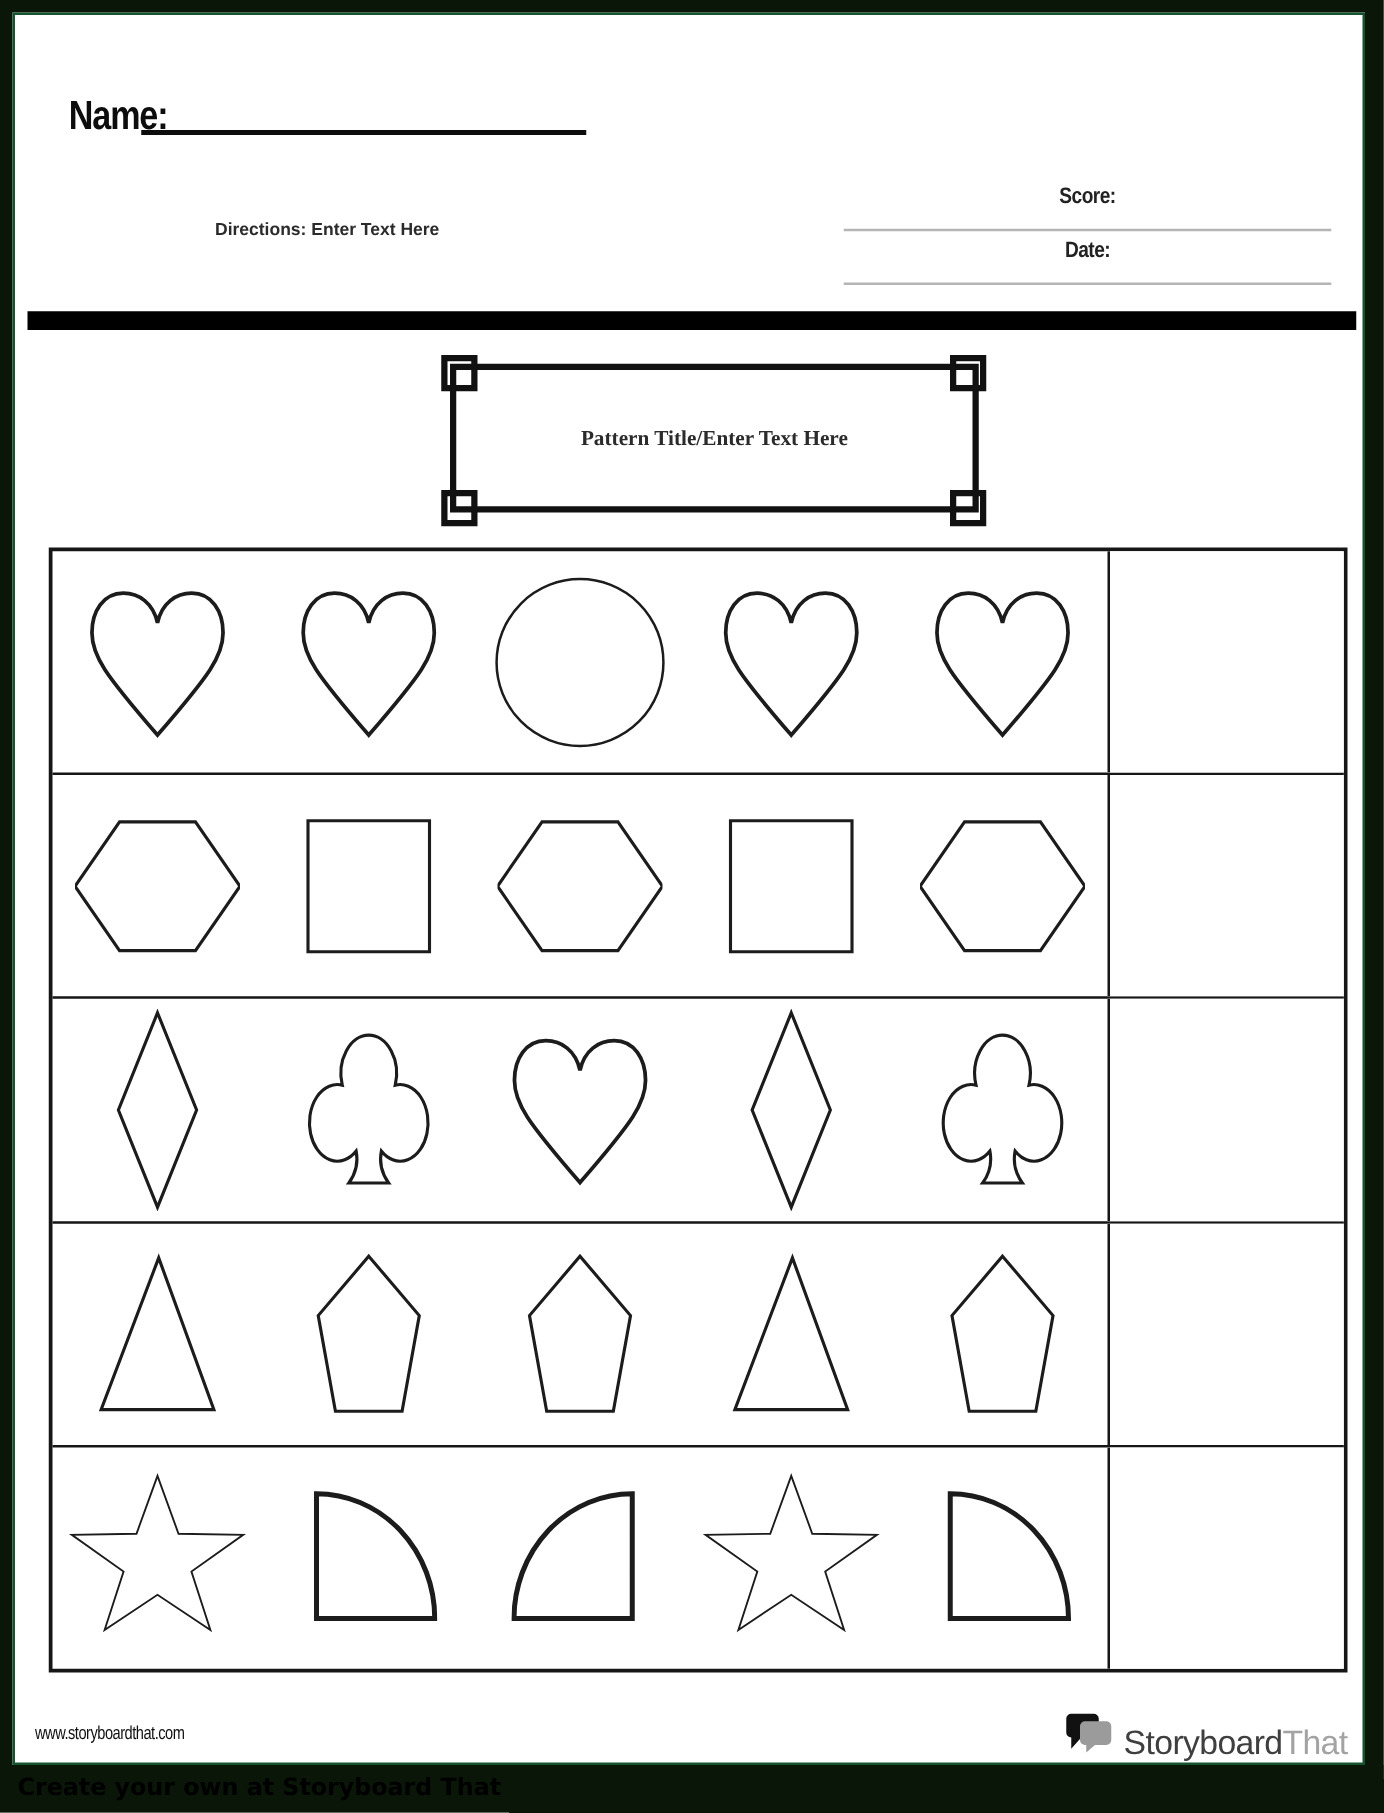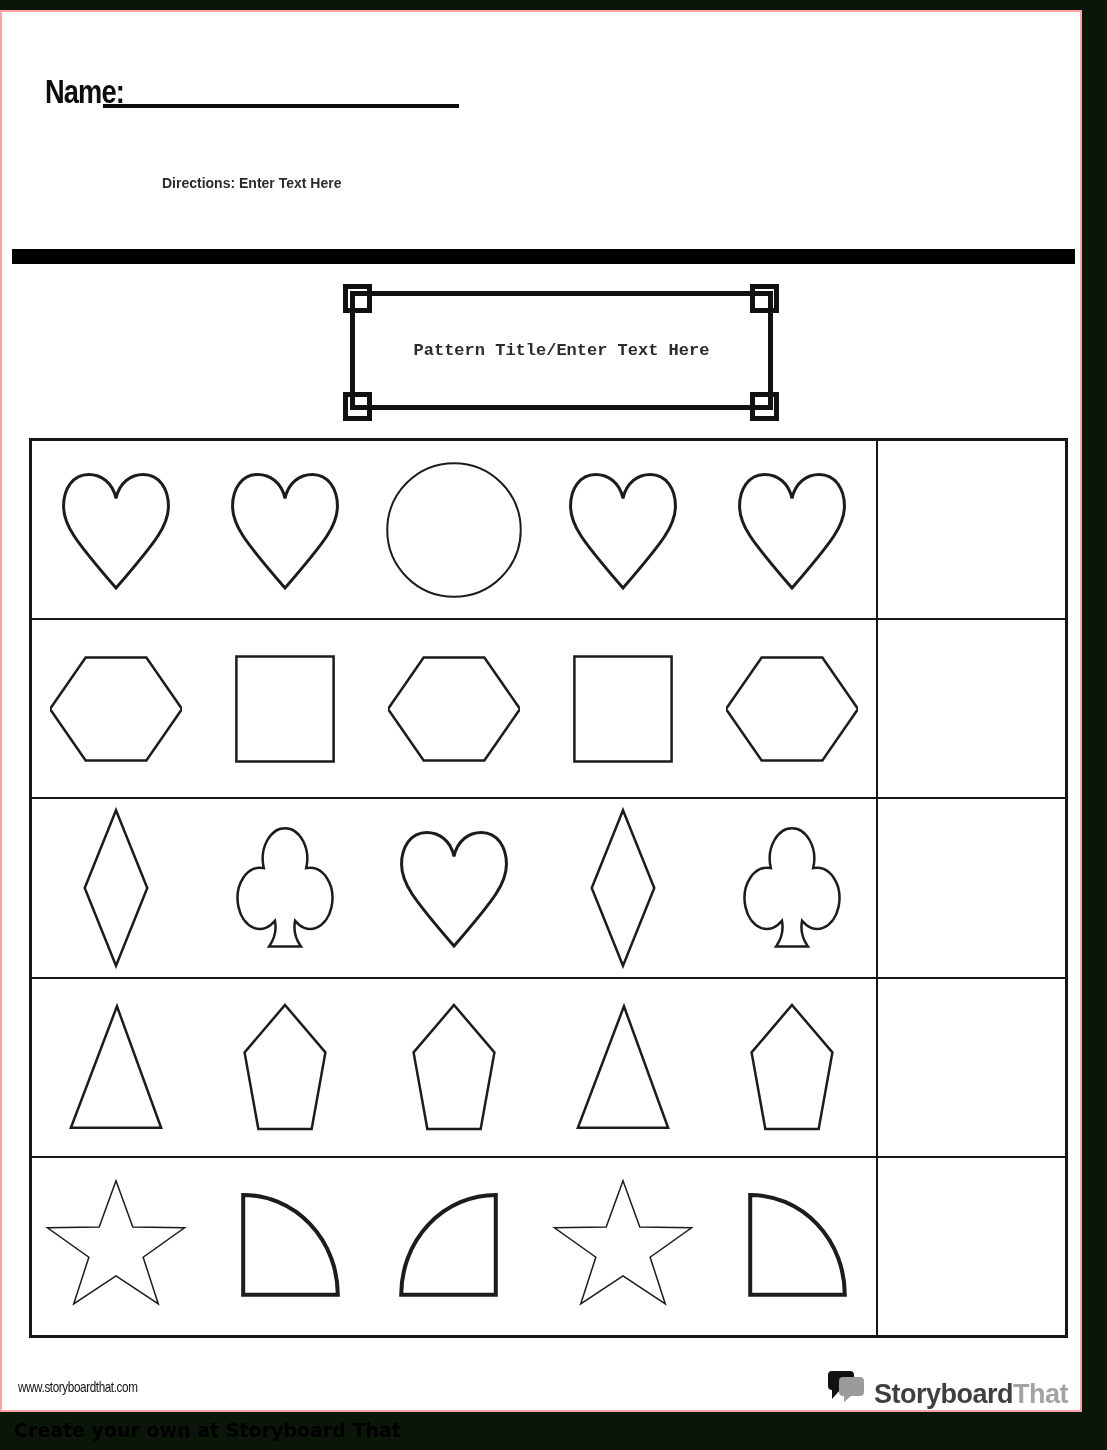--- a/index.html
+++ b/index.html
@@ -4,24 +4,24 @@
 <style>
   * { margin:0; padding:0; box-sizing:content-box; }
   html,body { width:1107px; height:1450px; }
   body {
     position:relative;
     background:#0a1708;
     font-family:"Liberation Sans", sans-serif;
     overflow:hidden;
   }
   .page {
-    position:absolute; left:0; top:10px;
+    position:absolute; left:10px; top:10px;
     width:1078px; height:1398px;
     background:#ffffff;
-    border:2px solid #fca5a5;
+    border:2px solid #14532d;
   }
   
   .name-label {
     position:absolute; left:43px; top:62px;
     font-size:31px; font-weight:bold; color:#0d0d0d;
     letter-spacing:-1px;
     display:inline-block; transform:scale(0.88,1.05); transform-origin:left top;
   }
   .name-line {
     position:absolute; left:101px; top:92px; width:356px; height:0;
@@ -43,21 +43,21 @@
     position:absolute; left:10px; top:237px; width:1063px; height:15px;
     background:#000000;
   }
   
   .title-frame {
     position:absolute; left:348px; top:279px; width:413px; height:109px;
     border:5px solid #111;
     display:flex; align-items:center; justify-content:center;
   }
   .pattern-title {
-    font-family:Liberation Mono, monospace;
+    font-family:Liberation Serif, serif;
     font-size:17px; font-weight:bold; color:#2b2b2b;
   }
   .frame-corner {
     position:absolute; width:19px; height:19px;
     border:5px solid #111; background:transparent;
   }
   .fc-tl { left:341px; top:272px; }
   .fc-tr { left:748px; top:272px; }
   .fc-bl { left:341px; top:380px; }
   .fc-br { left:748px; top:380px; }
@@ -89,41 +89,49 @@
   .website-text {
     position:absolute; left:16px; top:1366px;
     font-size:15px; color:#111;
     display:inline-block; transform:scale(0.78,1); transform-origin:left top;
     letter-spacing:-0.5px;
   }
   .logo {
     position:absolute; right:12px; top:1350px;
     display:flex; align-items:center; gap:5px;
   }
-  .logo-text { font-size:27px; font-weight:700; letter-spacing:-0.5px;margin-top:17px; }
+  .logo-text { font-size:27px; font-weight:400; letter-spacing:-0.5px;margin-top:17px; }
   .banner {
     position:absolute; left:0; top:1412px; width:1107px; height:38px;
     background:#0a1708;
   }
   .banner-text {
     position:absolute; left:14px; top:7px;
     font-family:"DejaVu Sans", sans-serif;
     font-size:19px; font-weight:bold; color:#000000;
   }
 </style>
 </head>
 <body>
 
 <div class="page">
 
   <span class="name-label">Name:</span>
   <div class="name-line"></div>
 
   <span class="directions-text">Directions: Enter Text Here</span>
 
+  <div class="score-block">
+    <div class="score-row">
+      <span class="lbl">Score:</span>
+    </div>
+    <div class="score-row">
+      <span class="lbl">Date:</span>
+    </div>
+  </div>
 
   <div class="divider-bar"></div>
 
   <div class="title-frame">
     <span class="pattern-title">Pattern Title/Enter Text Here</span>
   </div>
   <div class="frame-corner fc-tl"></div>
   <div class="frame-corner fc-tr"></div>
   <div class="frame-corner fc-bl"></div>
   <div class="frame-corner fc-br"></div>

